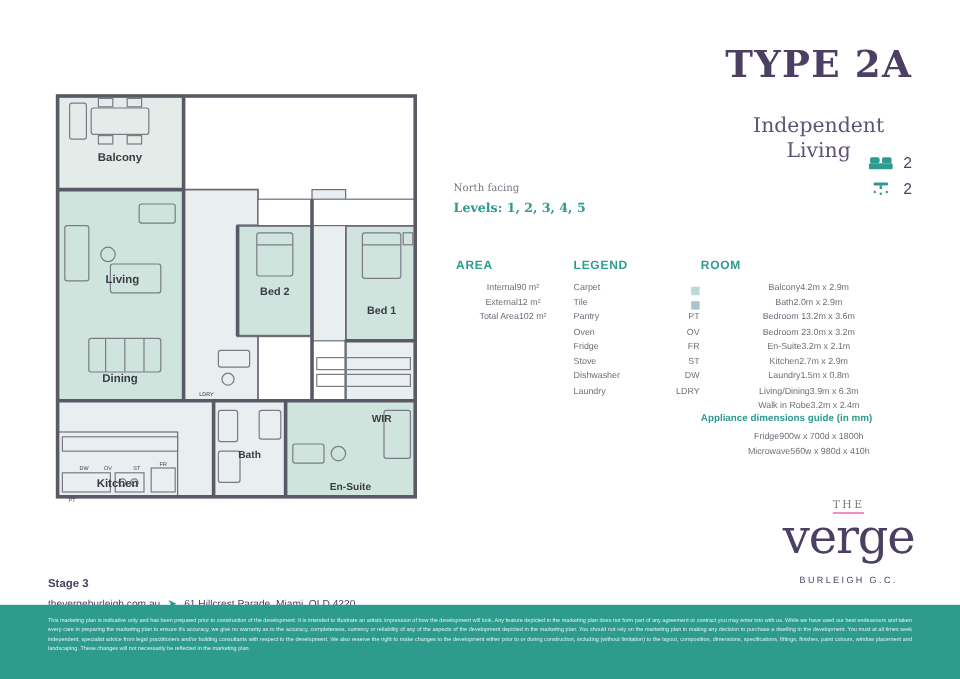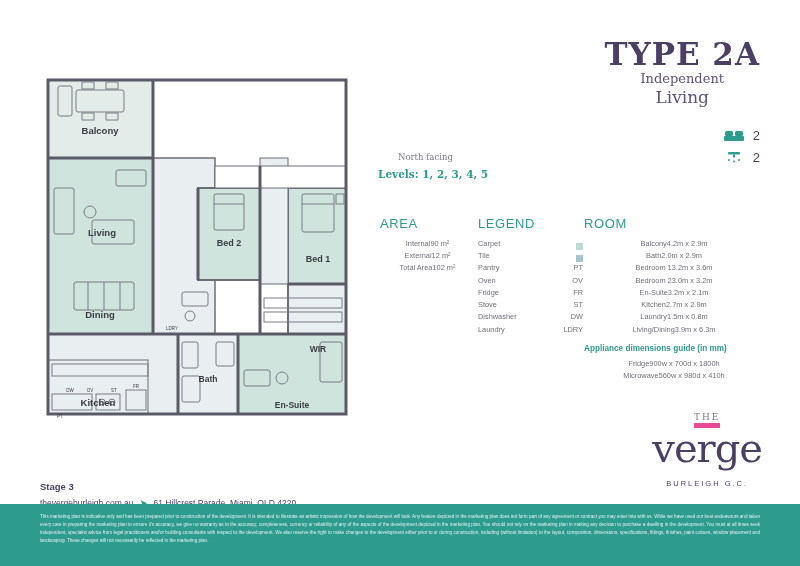--- a/index.html
+++ b/index.html
@@ -34,23 +34,23 @@
   .title-main {
     font-family: "DejaVu Serif", serif;
     font-weight: bold;
     font-size: 31px;
     letter-spacing: 1px;
     color: #4b3f63;
     line-height: 1.05;
   }
   .title-sub1 {
     font-family: "DejaVu Serif", serif;
-    font-size: 13px;
+    font-size: 17px;
     color: #5f5278;
-    margin-top: 0;
+    margin-top: 24px;
     line-height: 1.25;
   }
   .title-sub2 {
     font-family: "DejaVu Serif", serif;
     font-size: 17px;
     color: #5f5278;
     line-height: 1.25;
   }
 
   .icon-stats {
@@ -63,43 +63,43 @@
     gap: 9px;
     margin-bottom: 7px;
     color: #4b3f63;
     font-size: 13px;
   }
   .icon-row .num { font-family: "Liberation Sans", sans-serif; font-size: 13px; color:#4b3f63; }
 
   
   .north {
     position: absolute;
-    left: 398px; top: 152px;
+    left: 378px; top: 152px;
     font-size: 8.5px;
     color: #7a7a86;
     font-family: "DejaVu Serif", serif;
   }
   .levels {
     position: absolute;
     left: 378px; top: 168px;
     font-size: 10.5px;
     color: #2e9b8f;
     font-weight: bold;
     font-family: "DejaVu Serif", serif;
   }
 
   .col-area   { position:absolute; left:380px; top:216px; width:95px; }
   .col-legend { position:absolute; left:478px; top:216px; width:105px; }
   .col-room   { position:absolute; left:584px; top:216px; width:180px; }
 
   .col-head {
-    font-size: 13px;
+    font-size: 10px;
     letter-spacing: .6px;
     color: #2e9b8f;
-    font-weight: normal;
+    font-weight: bold;
     margin-bottom: 7px;
     font-family: "Liberation Sans", sans-serif;
   }
   .row {
     display: flex;
     justify-content: center;
     font-size: 7.4px;
     color: #6f6f7a;
     line-height: 1.65;
   }
@@ -120,21 +120,21 @@
   .appliance-list { position:absolute; left:584px; top:358px; width:180px; }
 
   
   .brand {
     position:absolute; right:38px; bottom:78px;
     text-align:center; color:#4b3f63;
   }
   .brand-the {
     font-family:"DejaVu Serif", serif;
     font-size: 9px; letter-spacing: 2px; color:#7a7a86;
-    border-bottom: 5px solid #ec4899;
+    border-bottom: 1px solid #ec4899;
     display:inline-block; padding-bottom:1px; margin-bottom:1px;
   }
   .brand-name {
     font-family:"DejaVu Serif", serif;
     font-size: 40px; font-weight: normal; color:#4b3f63;
     line-height: .95; letter-spacing: -1px;
   }
   .brand-sub {
     font-family:"Liberation Sans", sans-serif;
     font-size: 7.5px; letter-spacing: 2px; color:#4b3f63;
@@ -396,20 +396,24 @@
       <span class="v">2.7m x 2.9m</span>
     </div>
     <div class="row">
       <span class="k">Laundry</span>
       <span class="v">1.5m x 0.8m</span>
     </div>
     <div class="row">
       <span class="k">Living/Dining</span>
       <span class="v">3.9m x 6.3m</span>
     </div>
+    <div class="row">
+      <span class="k">Walk in Robe</span>
+      <span class="v">3.2m x 2.4m</span>
+    </div>
   </div>
 
   <div class="appliance-head">Appliance dimensions guide (in mm)</div>
   <div class="appliance-list">
     <div class="row">
       <span class="k">Fridge</span>
       <span class="v">900w x 700d x 1800h</span>
     </div>
     <div class="row">
       <span class="k">Microwave</span>

